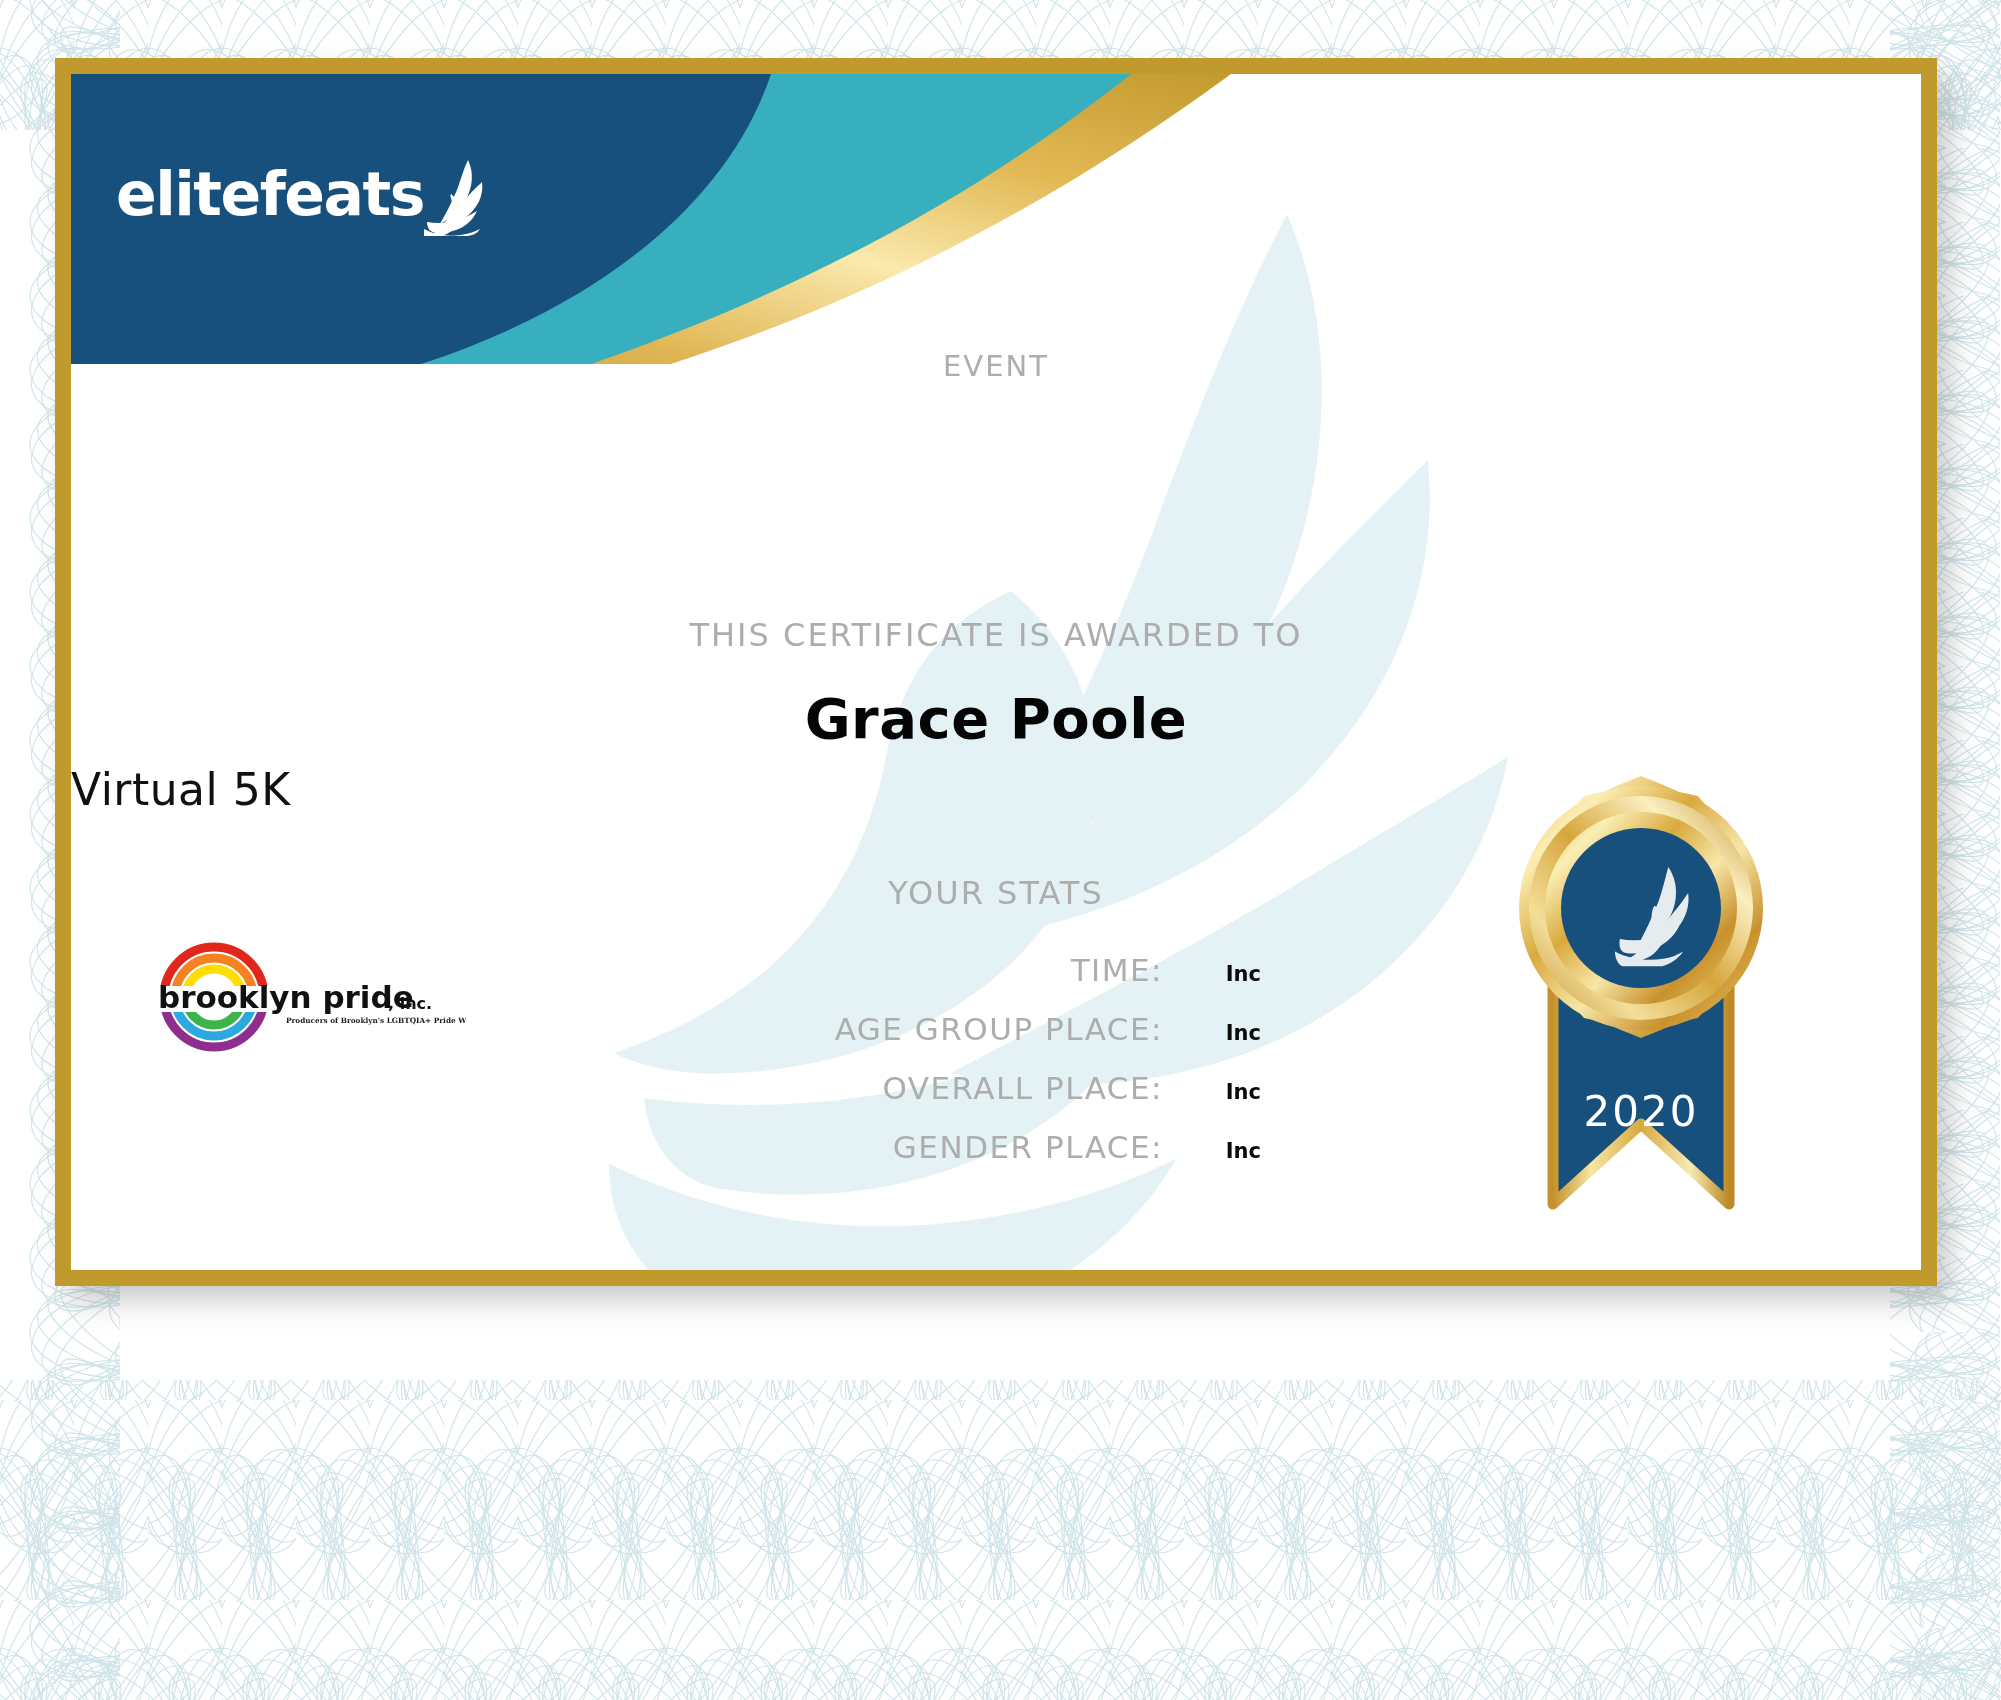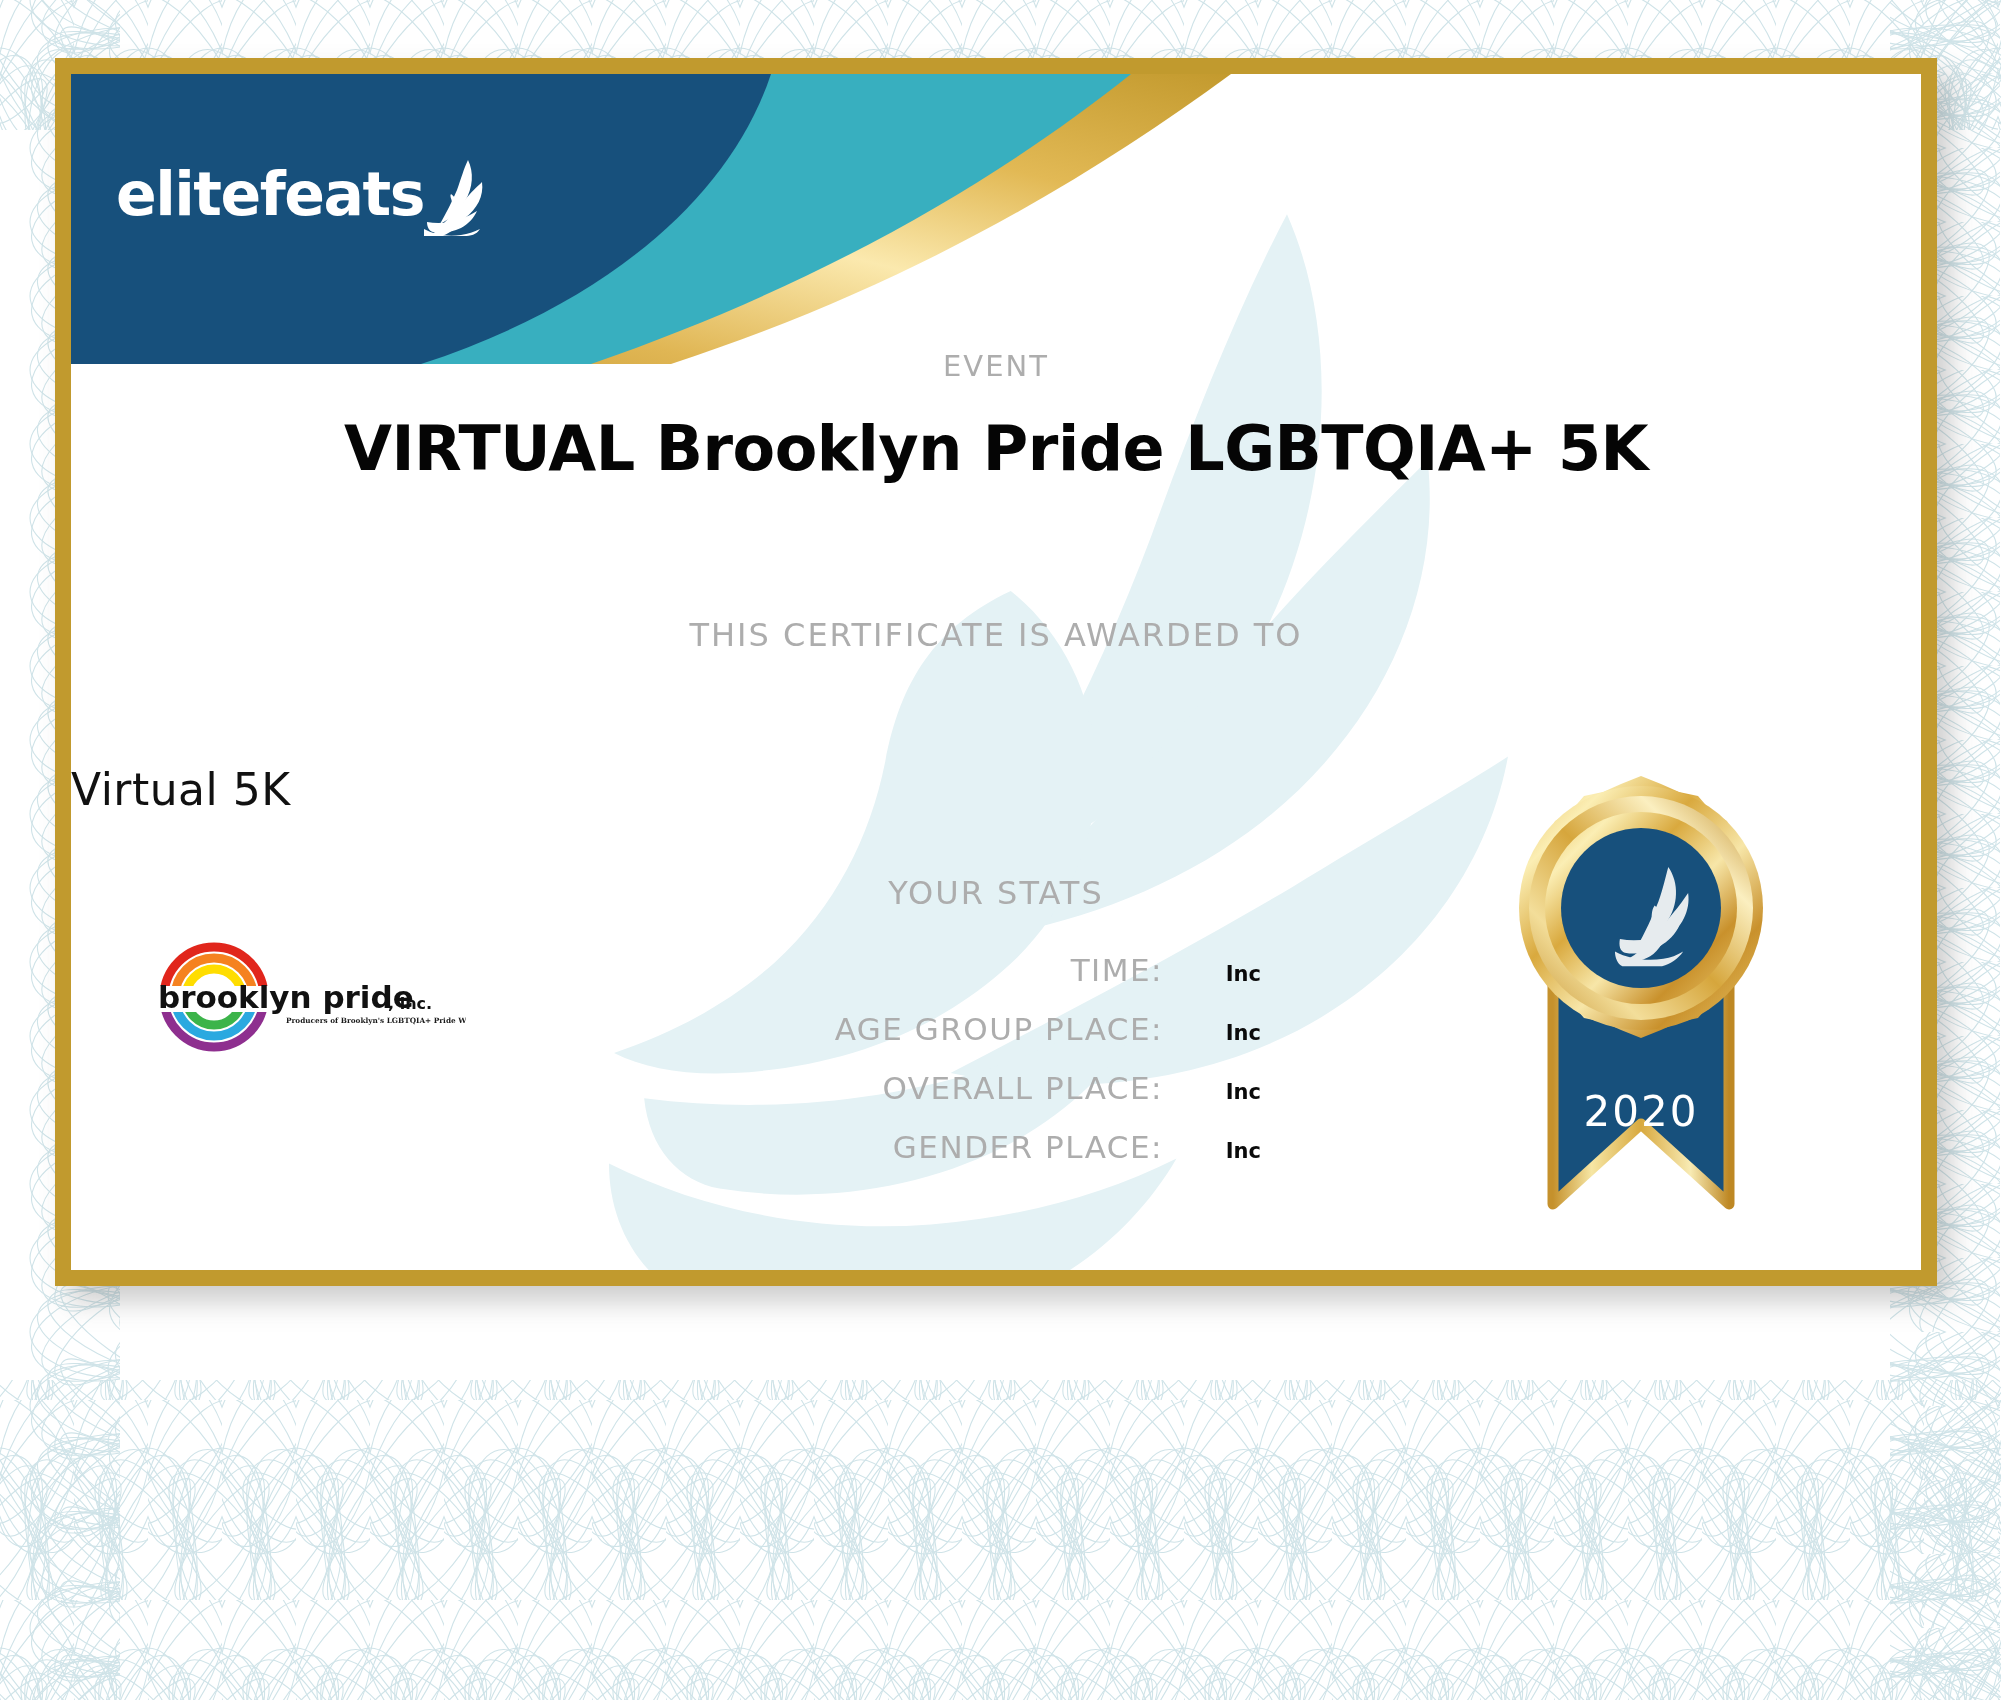--- a/index.html
+++ b/index.html
@@ -271,23 +271,23 @@
             <path d="M27 36 C32 40 35 46 36 53 C37 61 33 69 26 74 C19 79 9 80 2 78 C8 76 14 73 18 69 C24 63 27 56 28 48 C29 42 25 39 27 36 Z"></path>
             <path d="M3 64 C14 66 26 65 37 61 C42 59 48 56 53 53 C50 60 44 66 37 70 C28 74 18 76 9 74 C5 73 3 69 3 64 Z"></path>
             <path d="M0 71 C11 77 24 79 37 77 C44 76 50 74 56 71 C52 77 47 78 40 78 L0 78 Z"></path>
           </g>
         </svg>
       </div>
 
       <div id="content">
 
         <div id="event-label" class="lbl-muted">EVENT</div>
-        <div id="event-title">VIRTUAL Brooklyn Pride LGBTQIA+ 5K</div>
 
         <div id="awarded-label" class="lbl-muted">THIS CERTIFICATE IS AWARDED TO</div>
+        <div id="recipient-name">Grace Poole</div>
         <div id="recipient-sub">Virtual 5K</div>
 
         <div id="stats-label" class="lbl-muted">YOUR STATS</div>
 
         <div id="stats-list">
           <div class="stat-row">
             <span class="stat-key">TIME:</span>
             <span class="stat-val">Inc</span>
           </div>
           <div class="stat-row">

